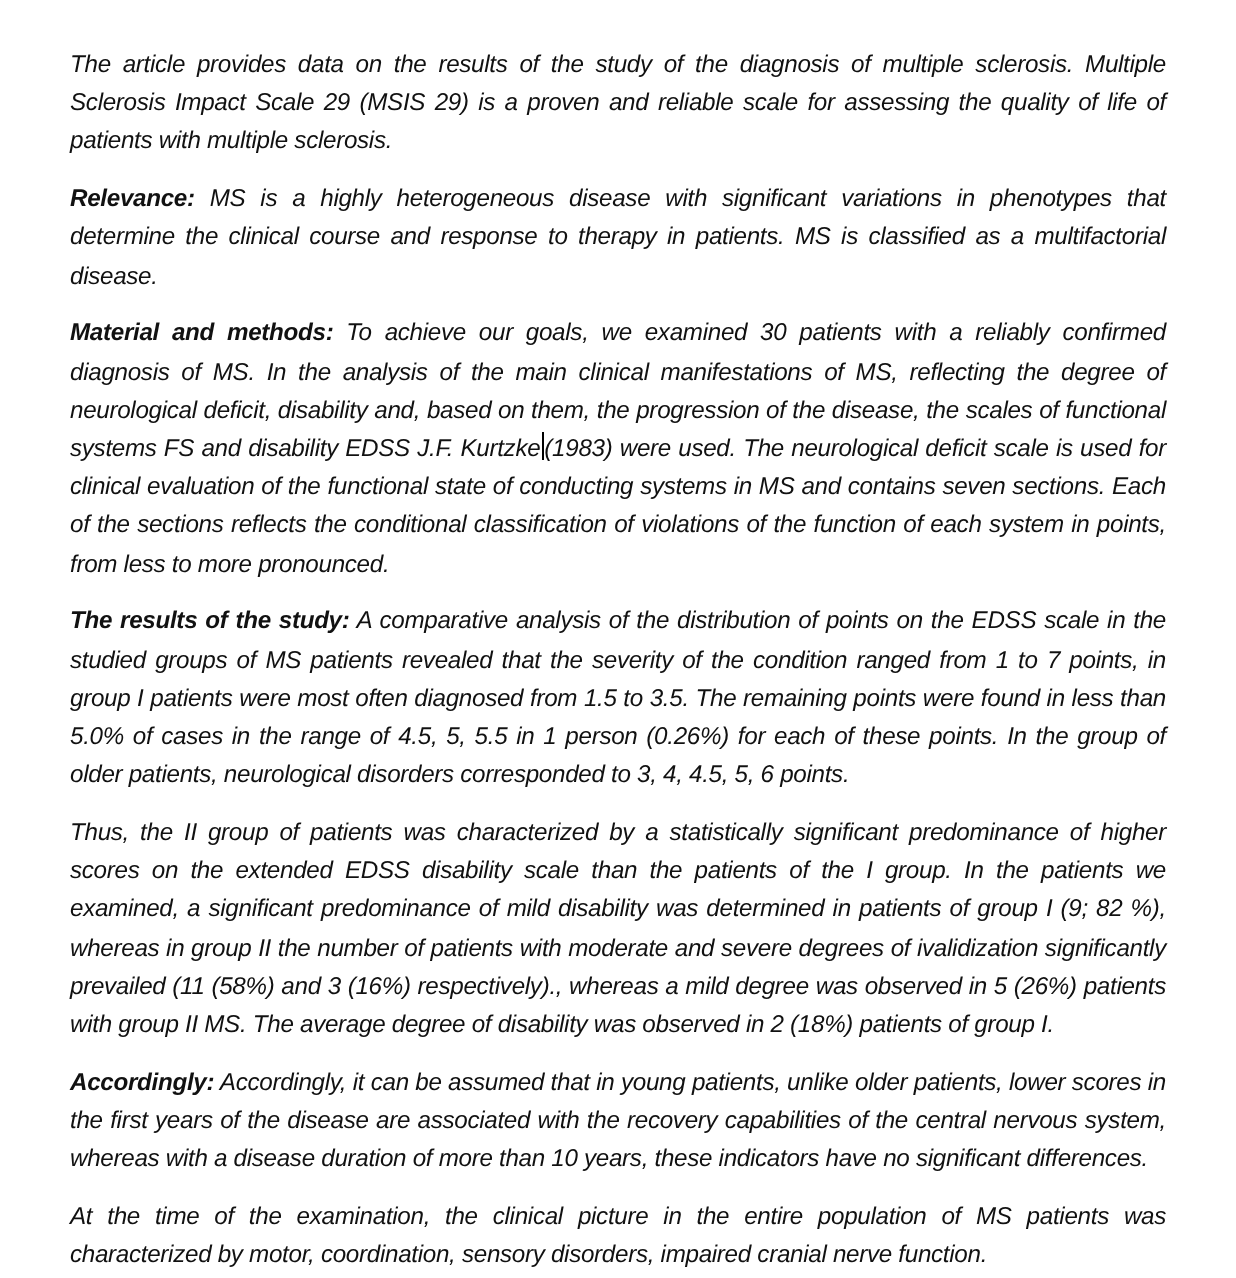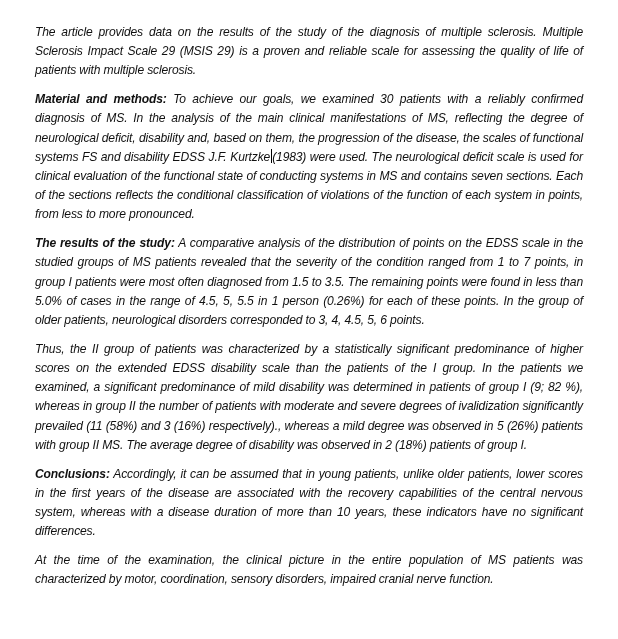--- a/index.html
+++ b/index.html
@@ -46,34 +46,37 @@
   </style>
 </head>
 <body>
 
 <div class="page">
 
   <p class="para last-line-left">
     <span>The article provides data on the results of the study of the diagnosis of multiple sclerosis. Multiple Sclerosis Impact Scale 29 (MSIS 29) is a proven and reliable scale for assessing the quality of life of patients with multiple sclerosis.</span>
   </p>
 
+  <p class="para last-line-left">
+    <span class="lead">Relevance:</span><span> MS is a highly heterogeneous disease with significant variations in phenotypes that determine the clinical course and response to therapy in patients. MS is classified as a multifactorial disease.</span>
+  </p>
 
   <p class="para last-line-left">
     <span class="lead">Material and methods:</span><span> To achieve our goals, we examined 30 patients with a reliably confirmed diagnosis of MS. In the analysis of the main clinical manifestations of MS, reflecting the degree of neurological deficit, disability and, based on them, the progression of the disease, the scales of functional systems FS and disability EDSS J.F. Kurtzke</span><span class="cursor"></span><span>(1983) were used. The neurological deficit scale is used for clinical evaluation of the functional state of conducting systems in MS and contains seven sections. Each of the sections reflects the conditional classification of violations of the function of each system in points, from less to more pronounced.</span>
   </p>
 
   <p class="para last-line-left">
     <span class="lead">The results of the study:</span><span> A comparative analysis of the distribution of points on the EDSS scale in the studied groups of MS patients revealed that the severity of the condition ranged from 1 to 7 points, in group I patients were most often diagnosed from 1.5 to 3.5. The remaining points were found in less than 5.0% of cases in the range of 4.5, 5, 5.5 in 1 person (0.26%) for each of these points. In the group of older patients, neurological disorders corresponded to 3, 4, 4.5, 5, 6 points.</span>
   </p>
 
   <p class="para last-line-left">
     <span>Thus, the II group of patients was characterized by a statistically significant predominance of higher scores on the extended EDSS disability scale than the patients of the I group. In the patients we examined, a significant predominance of mild disability was determined in patients of group I (9; 82 %), whereas in group II the number of patients with moderate and severe degrees of ivalidization significantly prevailed (11 (58%) and 3 (16%) respectively)., whereas a mild degree was observed in 5 (26%) patients with group II MS. The average degree of disability was observed in 2 (18%) patients of group I.</span>
   </p>
 
   <p class="para last-line-left">
-    <span class="lead">Conclusions:</span><span> Accordingly, it can be assumed that in young patients, unlike older patients, lower scores in the first years of the disease are associated with the recovery capabilities of the central nervous system, whereas with a disease duration of more than 10 years, these indicators have no significant differences.</span>
+    <span class="lead">Accordingly:</span><span> Accordingly, it can be assumed that in young patients, unlike older patients, lower scores in the first years of the disease are associated with the recovery capabilities of the central nervous system, whereas with a disease duration of more than 10 years, these indicators have no significant differences.</span>
   </p>
 
   <p class="para last-line-left">
     <span>At the time of the examination, the clinical picture in the entire population of MS patients was characterized by motor, coordination, sensory disorders, impaired cranial nerve function.</span>
   </p>
 
 </div>
 
 </body></html>

